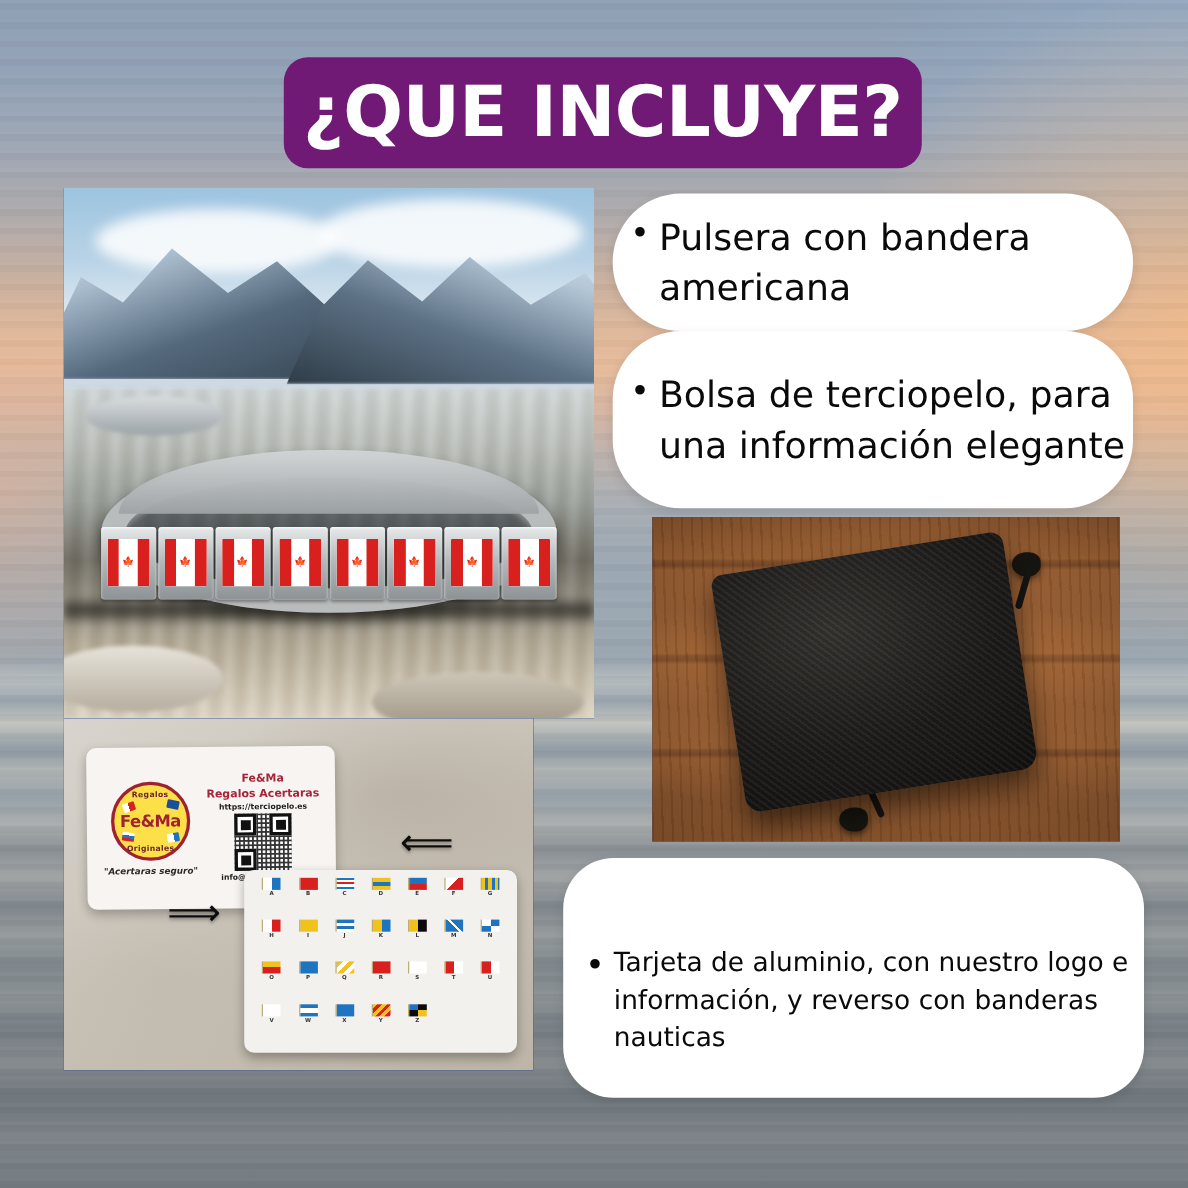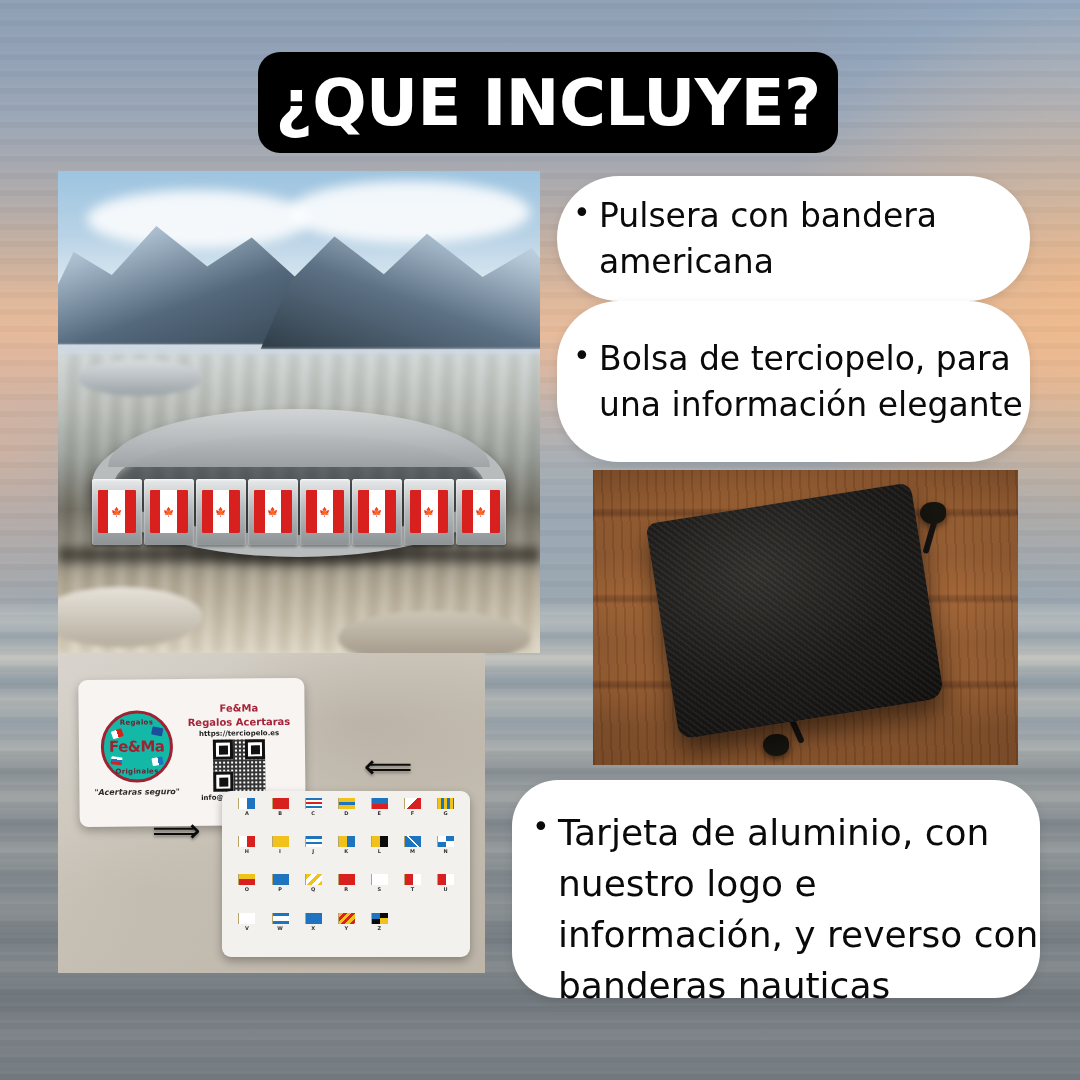--- a/index.html
+++ b/index.html
@@ -43,21 +43,21 @@
       radial-gradient(100% 60% at 100% 12%, rgba(150,180,210,.55) 0%, rgba(150,180,210,0) 70%);
   }
   .bg-lsky{
     position:absolute;left:0;top:240px;width:300px;height:420px;
     background:radial-gradient(120% 60% at 0% 50%, rgba(226,178,150,.6) 0%, rgba(226,178,150,0) 70%);
   }
 
   
   #title-banner{
     position:absolute;left:258px;top:52px;width:580px;height:101px;
-    background:#000000;border-radius:22px;
+    background:#701a75;border-radius:22px;
     display:flex;align-items:center;justify-content:center;
   }
   #title-banner .t{
     color:#fff;font-size:64px;font-weight:bold;letter-spacing:-.5px;
     font-family:"DejaVu Sans","Liberation Sans",sans-serif;
     white-space:nowrap;line-height:1;
   }
 
   
   .frame{position:absolute;background:#113a95;box-sizing:border-box;}
@@ -128,21 +128,21 @@
     background:linear-gradient(150deg,#d8d4cd 0%,#cdc7bd 35%,#c4bdb1 60%,#bdb5a8 100%);}
   .sandtex{position:absolute;inset:0;
     background:
       radial-gradient(60% 40% at 72% 22%, rgba(160,148,132,.35), rgba(160,148,132,0) 70%),
       radial-gradient(50% 35% at 20% 75%, rgba(190,182,170,.4), rgba(190,182,170,0) 70%);}
   .biz-card{position:absolute;left:5%;top:8%;width:53%;height:46%;
     background:#f7f4f1;border-radius:9px;box-shadow:0 4px 10px rgba(0,0,0,.28);
     display:flex;align-items:center;padding:2% 2.5%;box-sizing:border-box;transform:rotate(-.6deg);}
   .logo-wrap{width:46%;height:100%;display:flex;flex-direction:column;align-items:center;justify-content:center;}
   .logo-circle{position:relative;width:66px;height:66px;border-radius:50%;
-    background:#14b8a6;border:3.5px solid #9e2232;display:flex;align-items:center;justify-content:center;}
+    background:#fde047;border:3.5px solid #9e2232;display:flex;align-items:center;justify-content:center;}
   .logo-fe{color:#9e2232;font-weight:bold;font-size:15px;letter-spacing:-.5px;}
   .logo-top,.logo-bot{position:absolute;left:0;right:0;text-align:center;color:#6b2130;
     font-size:7px;font-weight:bold;letter-spacing:.3px;}
   .logo-top{top:5px;}
   .logo-bot{bottom:4px;}
   .logo-minf{position:absolute;width:11px;height:8px;border-radius:1px;}
   .tagline{margin-top:5px;font-size:8px;font-style:italic;color:#2b2b2b;font-weight:bold;white-space:nowrap;}
   .card-right{flex:1;height:100%;display:flex;flex-direction:column;align-items:center;justify-content:center;gap:2px;}
   .cr-title{color:#a6243a;font-weight:bold;font-size:10px;line-height:1.15;text-align:center;}
   .cr-url{color:#1d1d1d;font-weight:bold;font-size:7px;}
@@ -172,21 +172,21 @@
     box-shadow:0 3px 10px rgba(0,0,0,.10);
   }
   .bullet-card ul{margin:0;padding:0 0 0 42px;list-style:none;}
   .bullet-card li{position:relative;font-size:33px;line-height:1.38;color:#0a0a0a;}
   .bullet-card li::before{
     content:"\2022";position:absolute;left:-26px;top:-1px;font-size:30px;color:#0a0a0a;
   }
   #bullet-card-1{left:557px;top:176px;width:473px;height:125px;border-radius:62px;}
   #bullet-card-2{left:557px;top:301px;width:473px;height:161px;border-radius:62px;}
   #bullet-card-3{left:512px;top:780px;width:528px;height:218px;border-radius:46px;}
-  #bullet-card-3 li{font-size:36px;line-height:1.42;margin-top:40px;}
+  #bullet-card-3 li{font-size:24px;line-height:1.42;margin-top:40px;}
   #bullet-card-3 ul{padding-left:46px;}
 </style>
 </head>
 <body>
 
 <div id="bg">
   <div class="bg-sky"></div>
   <div class="bg-sea"></div>
   <div class="bg-lsky"></div>
   <div class="bg-rsky"></div>

